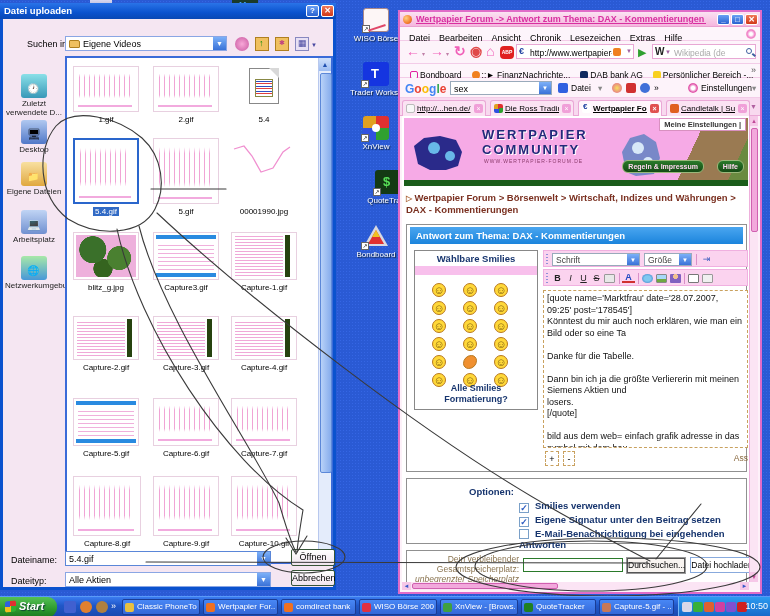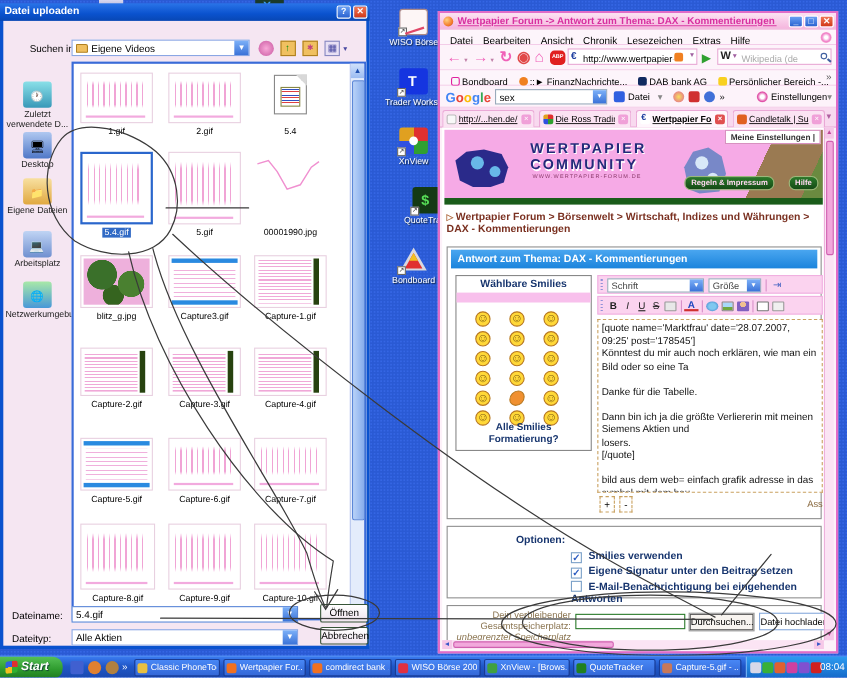--- a/index.html
+++ b/index.html
@@ -750,16 +750,16 @@
       </div>
     <div id="tray">
       <div id="trayicons">
           <span class="tri" style="left: 3px; background: rgb(216, 216, 232);"></span>
           <span class="tri" style="left: 14px; background: rgb(56, 176, 56);"></span>
           <span class="tri" style="left: 25px; background: rgb(224, 96, 48);"></span>
           <span class="tri" style="left: 36px; background: rgb(208, 64, 160);"></span>
           <span class="tri" style="left: 47px; background: rgb(128, 80, 208);"></span>
           <span class="tri" style="left: 58px; background: rgb(208, 32, 32);"></span>
         </div>
-      <span id="clock">08:04</span>
+      <span id="clock">10:50</span>
     </div>
   </div>
 </div>
 
 </body></html>

